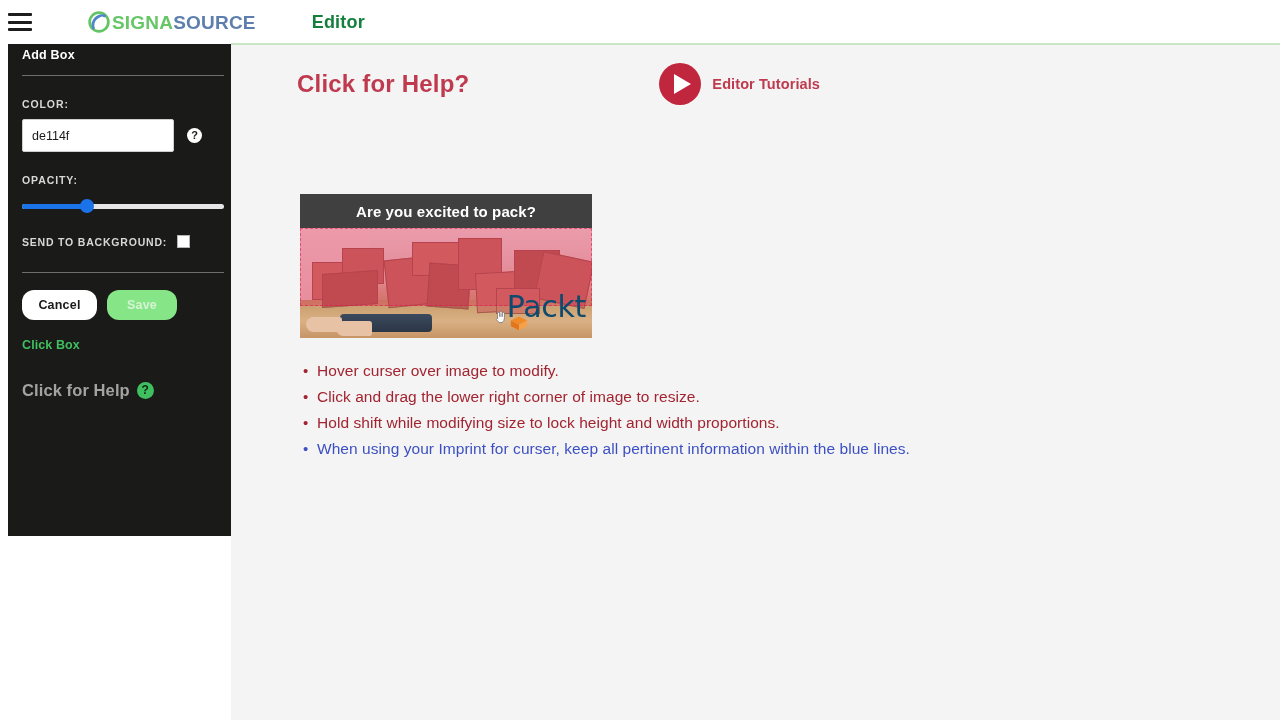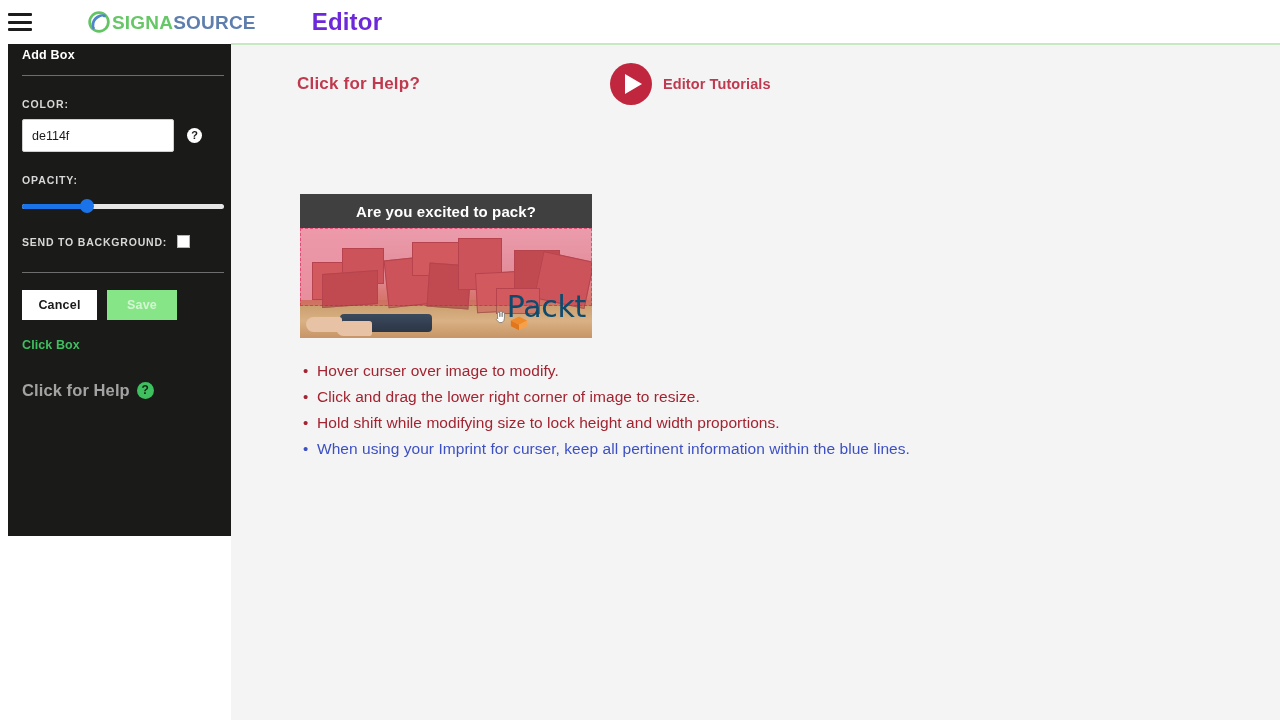--- a/index.html
+++ b/index.html
@@ -27,21 +27,21 @@
   .hamburger span { display:block; height: 3px; background: #1c1c1c; border-radius: 1px; }
 
   .logo-wrap { display:flex; align-items:center; margin-left: 46px; }
   .logo-mark { width: 22px; height: 22px; margin-right: 2px; }
   .logo-text { font-size: 19px; font-weight: 700; letter-spacing: .2px; line-height:1; }
   .logo-text .sg { color: #66c766; }
   .logo-text .sc { color: #5e7fae; }
 
   .page-title {
     margin-left: 56px;
-    font-size: 24px; font-weight: 700; color: #6d28d9;
+    font-size: 18px; font-weight: 700; color: #15803d;
     letter-spacing: .2px;
   }
 
   .header-rule {
     position:absolute; top: 43px; left: 231px; width: 1049px; height: 2px;
     background: #c8e8c4; z-index: 21;
   }
 
   
   .sidebar {
@@ -95,21 +95,21 @@
     font-size: 10.5px; font-weight: 700; letter-spacing: .8px;
     color: #d8d8d8; text-transform: uppercase;
   }
   .checkbox {
     width: 13px; height: 13px; background:#ffffff;
     border: 1px solid #b5b5b5; margin-left: 10px; cursor:pointer;
   }
 
   .btn-row { display:flex; gap: 10px; margin-top: 17px; }
   .btn {
-    border: none; border-radius: 0;
+    border: none; border-radius: 12px;
     font-family: "Liberation Sans", sans-serif;
     font-size: 12.5px; font-weight: 700; letter-spacing: .2px;
     cursor: pointer;
   }
   .btn-cancel { width: 75px; height: 30px; background: #ffffff; color:#1a1a1a; }
   .btn-save   { width: 70px; height: 30px; background: #86e586; color:#d4f5d4; }
 
   .delete-link {
     display:inline-block; margin-top: 18px;
     font-size: 12.5px; font-weight: 700; color: #3fbf5f; cursor:pointer;
@@ -125,21 +125,21 @@
   }
 
   
   .main {
     position:absolute; top: 45px; left: 231px;
     width: 1049px; height: 675px;
     background: #f4f4f4;
   }
   .main-head { display:flex; align-items:center; padding: 18px 0 0 66px; }
   .help-heading {
-    font-size: 17px; font-weight: 700; color: #bf3a4f; letter-spacing:.2px;
+    font-size: 24px; font-weight: 700; color: #bf3a4f; letter-spacing:.2px;
   }
   .tutorials { display:flex; align-items:center; margin-left: 190px; cursor:pointer; }
   .play-circle {
     width: 42px; height: 42px; border-radius: 50%;
     background: #c0273f; position: relative;
   }
   .play-circle::after {
     content:""; position:absolute; top: 11px; left: 15px;
     border-left: 17px solid #ffffff;
     border-top: 10px solid transparent;

